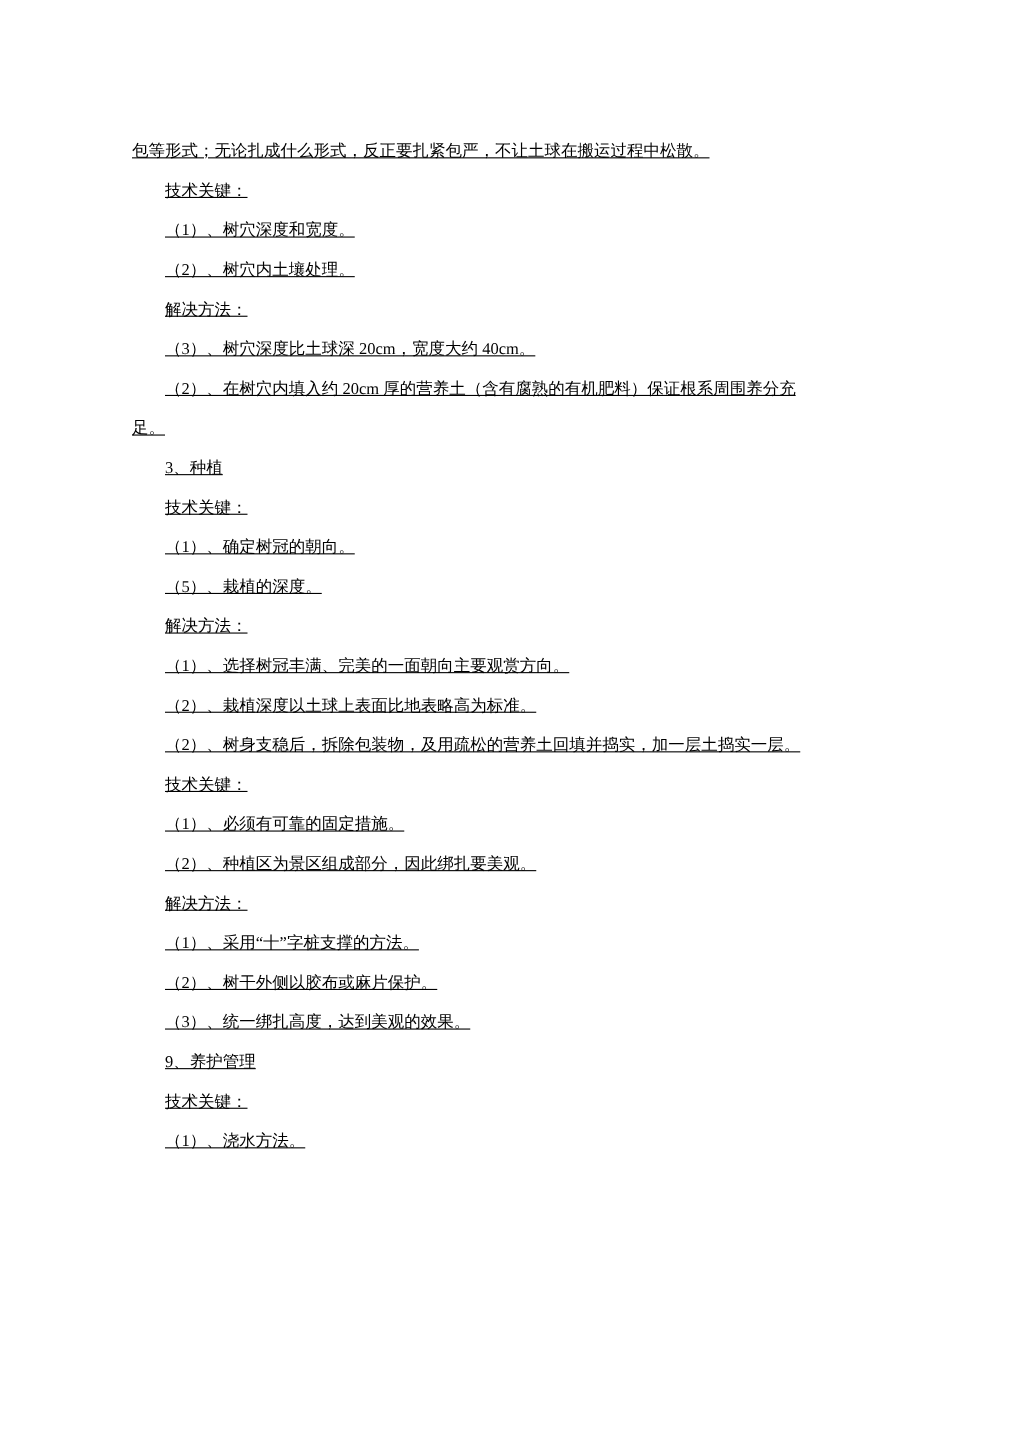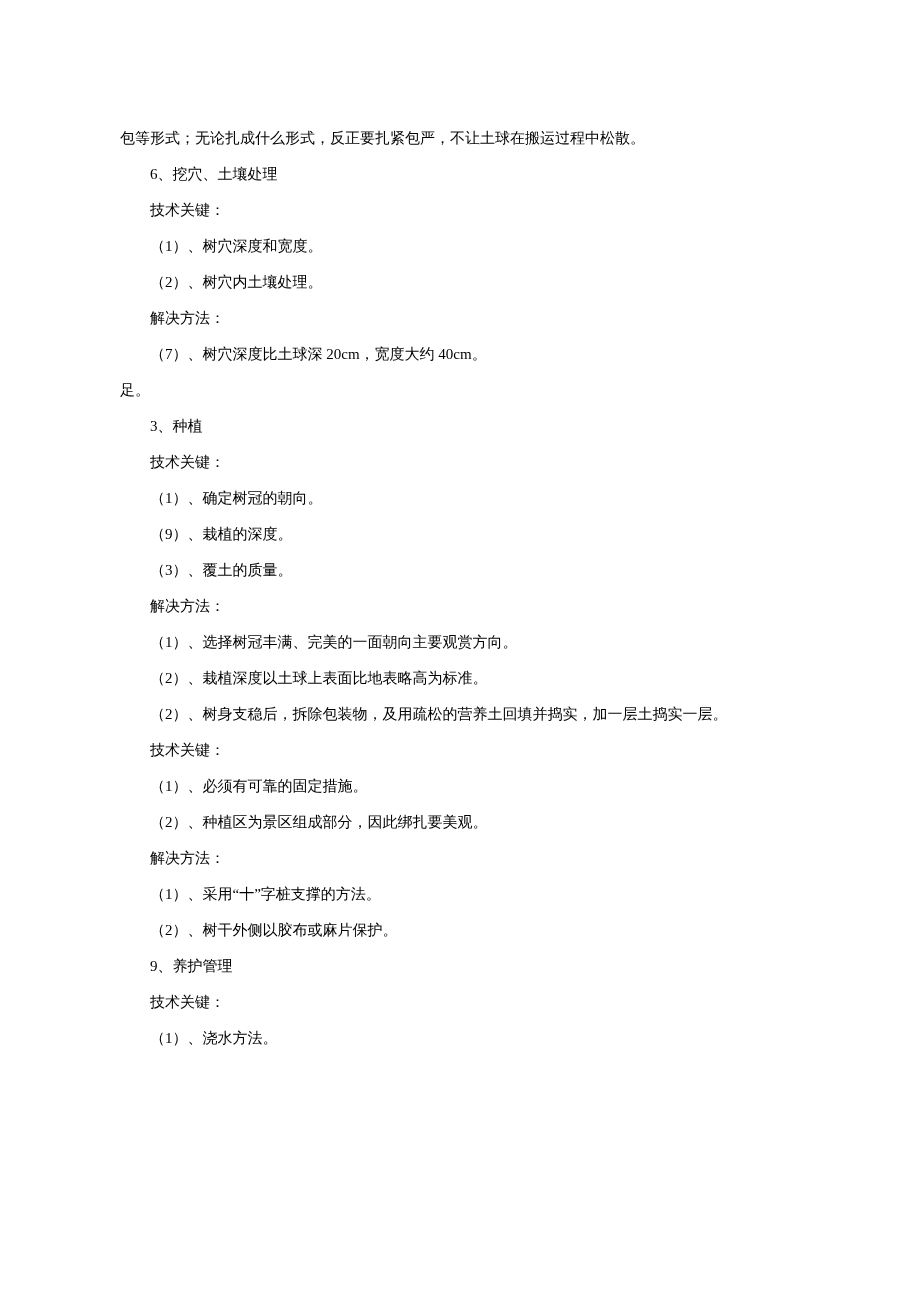--- a/index.html
+++ b/index.html
@@ -14,54 +14,55 @@
       line-height: 2.4;
       color: #000000;
       width: 920px;
       padding: 120px 120px 60px 120px;
     }
     .content {
       text-align: justify;
     }
     .line {
       display: block;
+      text-decoration: underline;
     }
     .indent-0 {
       text-indent: 0;
     }
     .indent-1 {
       text-indent: 2em;
     }
     .indent-2 {
       text-indent: 2em;
     }
   </style>
 </head>
 <body>
 
 <div class="content">
   <span class="line indent-0">包等形式；无论扎成什么形式，反正要扎紧包严，不让土球在搬运过程中松散。</span>
-  <span class="line indent-1">6、挖穴、土壤处理</span>
   <span class="line indent-1">技术关键：</span>
   <span class="line indent-2">（1）、树穴深度和宽度。</span>
   <span class="line indent-2">（2）、树穴内土壤处理。</span>
   <span class="line indent-1">解决方法：</span>
-  <span class="line indent-2">（7）、树穴深度比土球深 20cm，宽度大约 40cm。</span>
+  <span class="line indent-2">（3）、树穴深度比土球深 20cm，宽度大约 40cm。</span>
+  <span class="line indent-2">（2）、在树穴内填入约 20cm 厚的营养土（含有腐熟的有机肥料）保证根系周围养分充</span>
   <span class="line indent-0">足。</span>
   <span class="line indent-1">3、种植</span>
   <span class="line indent-1">技术关键：</span>
   <span class="line indent-2">（1）、确定树冠的朝向。</span>
-  <span class="line indent-2">（9）、栽植的深度。</span>
-  <span class="line indent-2">（3）、覆土的质量。</span>
+  <span class="line indent-2">（5）、栽植的深度。</span>
   <span class="line indent-1">解决方法：</span>
   <span class="line indent-2">（1）、选择树冠丰满、完美的一面朝向主要观赏方向。</span>
   <span class="line indent-2">（2）、栽植深度以土球上表面比地表略高为标准。</span>
   <span class="line indent-2">（2）、树身支稳后，拆除包装物，及用疏松的营养土回填并捣实，加一层土捣实一层。</span>
   <span class="line indent-1">技术关键：</span>
   <span class="line indent-2">（1）、必须有可靠的固定措施。</span>
   <span class="line indent-2">（2）、种植区为景区组成部分，因此绑扎要美观。</span>
   <span class="line indent-1">解决方法：</span>
   <span class="line indent-2">（1）、采用“十”字桩支撑的方法。</span>
   <span class="line indent-2">（2）、树干外侧以胶布或麻片保护。</span>
+  <span class="line indent-2">（3）、统一绑扎高度，达到美观的效果。</span>
   <span class="line indent-1">9、养护管理</span>
   <span class="line indent-1">技术关键：</span>
   <span class="line indent-2">（1）、浇水方法。</span>
 </div>
 
 </body></html>

